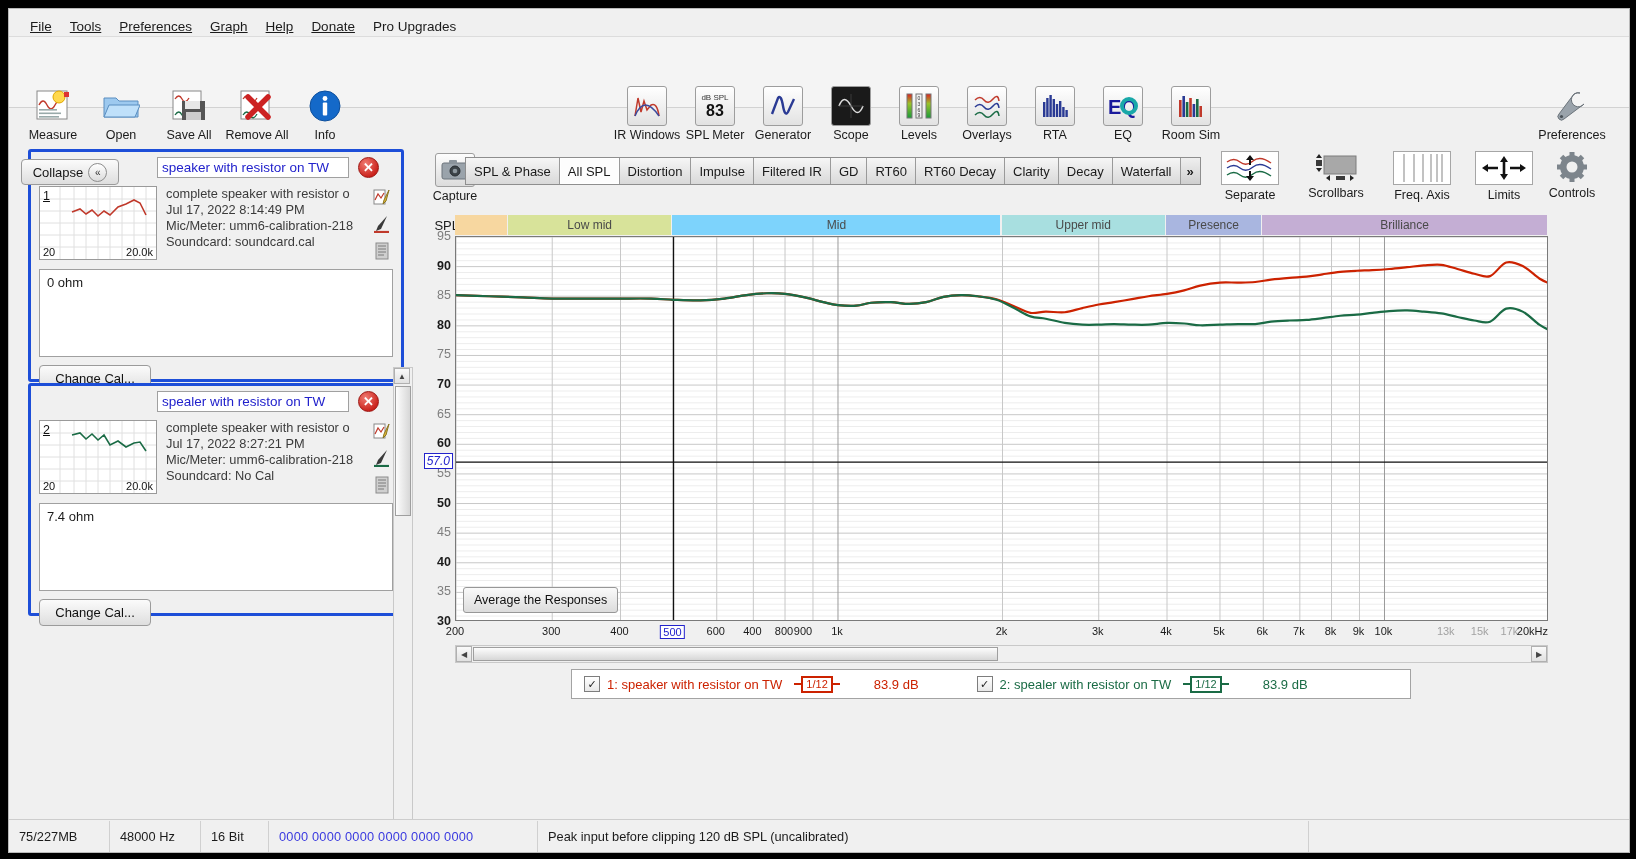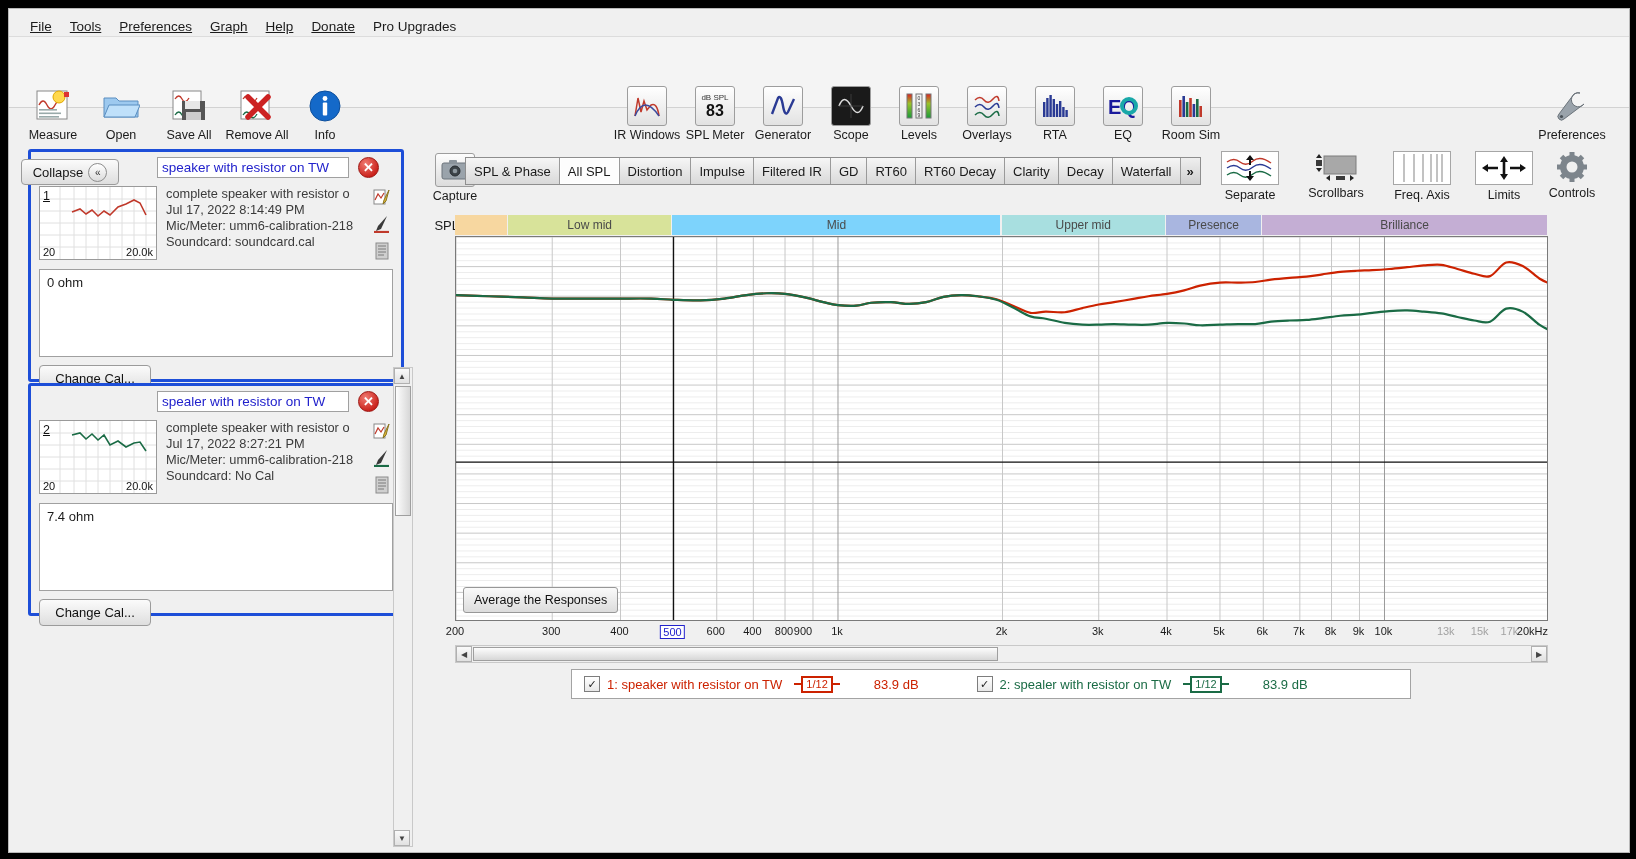--- a/index.html
+++ b/index.html
@@ -599,20 +599,37 @@
       <div id="splcap">SPL</div>
       <div id="bandrow">
           <div class="band" style="left: 36px; width: 52.9613px; background: rgb(247, 215, 160);"></div>
           <div class="band" style="left: 88.9613px; width: 164.513px; background: rgb(216, 227, 154);">Low mid</div>
           <div class="band" style="left: 253.474px; width: 329.026px; background: #7dd3fc;">Mid</div>
           <div class="band" style="left: 582.5px; width: 164.513px; background: rgb(168, 223, 224);">Upper mid</div>
           <div class="band" style="left: 747.013px; width: 96.2339px; background: rgb(169, 182, 224);">Presence</div>
           <div class="band" style="left: 843.247px; width: 285.753px; background: rgb(196, 174, 212);">Brilliance</div>
         </div>
 
+      <div id="ylabels">
+          <div class="ylab" style="top: 0px;">95</div>
+          <div class="ylab major" style="top: 29.6154px;">90</div>
+          <div class="ylab" style="top: 59.2308px;">85</div>
+          <div class="ylab major" style="top: 88.8462px;">80</div>
+          <div class="ylab" style="top: 118.462px;">75</div>
+          <div class="ylab major" style="top: 148.077px;">70</div>
+          <div class="ylab" style="top: 177.692px;">65</div>
+          <div class="ylab major" style="top: 207.308px;">60</div>
+          <div class="ylab" style="top: 236.923px;">55</div>
+          <div class="ylab major" style="top: 266.538px;">50</div>
+          <div class="ylab" style="top: 296.154px;">45</div>
+          <div class="ylab major" style="top: 325.769px;">40</div>
+          <div class="ylab" style="top: 355.385px;">35</div>
+          <div class="ylab major" style="top: 385px;">30</div>
+          <div id="ycursor" style="top: 225.077px;">57.0</div>
+        </div>
       <div id="plot">
           <svg width="1093" height="385">
             <line x1="0" y1="385" x2="1093" y2="385" stroke="#c8c8c8" stroke-width="1"></line>
             <line x1="0" y1="379.0769230769231" x2="1093" y2="379.0769230769231" stroke="#ededed" stroke-width="1"></line>
             <line x1="0" y1="373.15384615384613" x2="1093" y2="373.15384615384613" stroke="#ededed" stroke-width="1"></line>
             <line x1="0" y1="367.2307692307692" x2="1093" y2="367.2307692307692" stroke="#ededed" stroke-width="1"></line>
             <line x1="0" y1="361.3076923076923" x2="1093" y2="361.3076923076923" stroke="#ededed" stroke-width="1"></line>
             <line x1="0" y1="355.38461538461536" x2="1093" y2="355.38461538461536" stroke="#c8c8c8" stroke-width="1"></line>
             <line x1="0" y1="349.46153846153845" x2="1093" y2="349.46153846153845" stroke="#ededed" stroke-width="1"></line>
             <line x1="0" y1="343.53846153846155" x2="1093" y2="343.53846153846155" stroke="#ededed" stroke-width="1"></line>
@@ -752,15 +769,23 @@
             <span class="box" style="border-color:#1a6b45;color:#1a6b45;">
               <span>1</span>/<span>12</span>
             </span>
             <span class="dash" style="background:#1a6b45;"></span>
           </span>
           <span class="lg-db" style="color:#1a6b45;">83.9 dB</span>
         </div>
       </div>
     </div>
 
+    <div id="statusbar">
+      <div class="st-cell" style="width:80px;">75/227MB</div>
+      <div class="st-cell" style="width:70px;">48000 Hz</div>
+      <div class="st-cell" style="width:47px;">16 Bit</div>
+      <div class="st-cell mono" style="width:248px;">0000 0000  0000 0000  0000 0000</div>
+      <div class="st-cell flex">Peak input before clipping 120 dB SPL (uncalibrated)</div>
+      <div class="st-cell" style="width:300px;border-left:1px solid #d0d0d0;border-right:none;"></div>
+    </div>
 
   </div>
 </div>
 
 </body></html>

